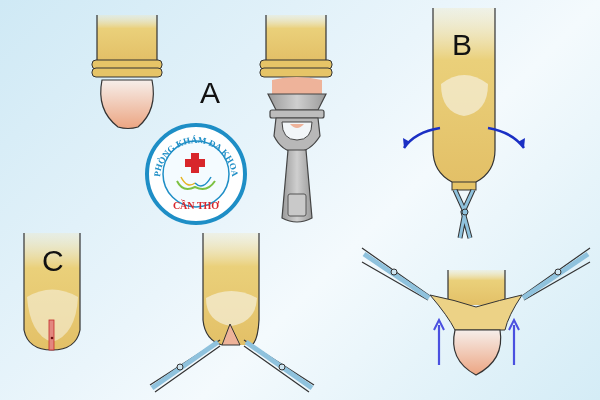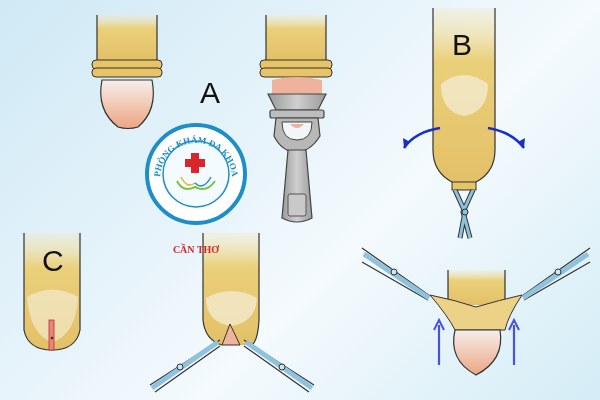--- a/index.html
+++ b/index.html
@@ -3,21 +3,21 @@
 <meta charset="utf-8">
 <style>
   html,body{margin:0;padding:0;}
   body{width:600px;height:400px;overflow:hidden;position:relative;
     background:linear-gradient(135deg,#cfe9f5 0%,#eaf5fb 45%,#f4fafd 60%,#d4ecf6 100%);
     font-family:"Liberation Sans",sans-serif;}
   .panel{position:absolute;}
   svg{position:absolute;left:0;top:0;overflow:visible;}
   .label{position:absolute;font-size:30px;color:#111;font-family:"Liberation Sans",sans-serif;}
   .logo{position:absolute;left:143px;top:121px;width:106px;height:106px;}
-  .logo-bottom{position:absolute;left:0;width:106px;text-align:center;top:79px;font-size:10px;font-weight:bold;color:#d8262b;font-family:"Liberation Serif",serif;margin-top:44px;}
+  .logo-bottom{position:absolute;left:0;width:106px;text-align:center;top:79px;font-size:10px;font-weight:bold;color:#d8262b;font-family:"Liberation Serif",serif;}
 </style>
 </head>
 <body>
 
 <div class="panel" style="left:0;top:0;width:600px;height:400px;">
 <svg width="600" height="400">
   <defs>
     <linearGradient id="skin" x1="0" y1="0" x2="0" y2="1">
       <stop offset="0" stop-color="#f3e6b8" stop-opacity="0.3"></stop>
       <stop offset="0.3" stop-color="#ead07a"></stop>

